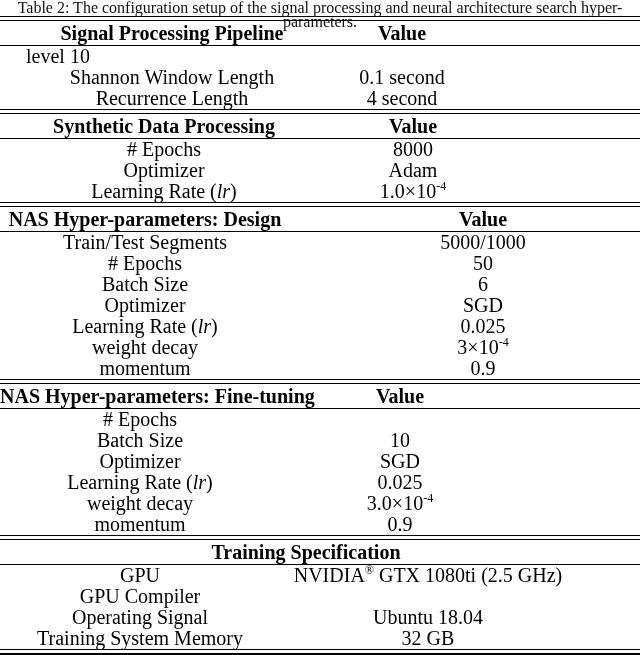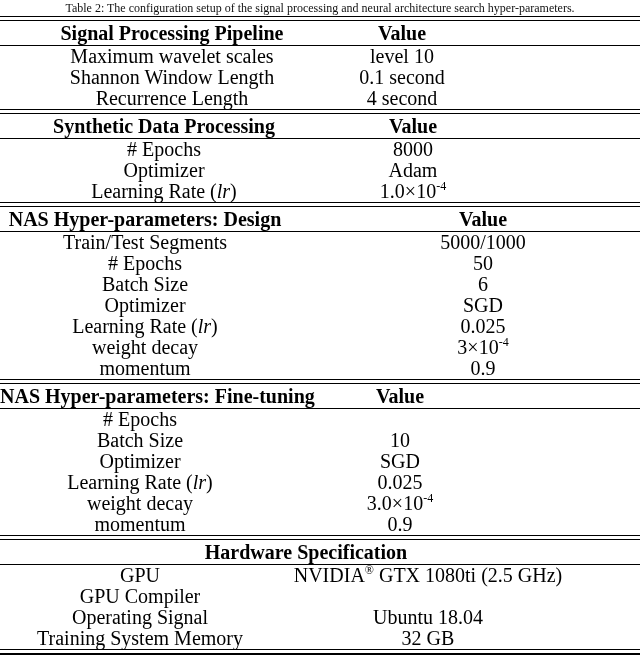--- a/index.html
+++ b/index.html
@@ -4,21 +4,21 @@
 <style>
   html,body{margin:0;padding:0;}
   body{
     width:640px;height:655px;
     background:#ffffff;color:#000;
     font-family:"Liberation Serif","DejaVu Serif",serif;
     overflow:hidden;
   }
   .caption{
     height:15px;line-height:14px;padding-top:1px;
-    text-align:center;font-size:12px;color:#111;
+    text-align:center;font-size:16px;color:#111;
   }
   
   .rdouble{box-sizing:border-box;height:5px;border-top:1px solid #000;border-bottom:1px solid #000;}
   .rsingle{height:1px;background:#000;}
   .rbottom{box-sizing:border-box;height:6px;border-top:1px solid #000;border-bottom:2.5px solid #000;}
   
   .row{display:flex;flex-wrap:nowrap;height:21px;}
   .row .c{
     flex:0 0 auto;text-align:center;white-space:nowrap;
     line-height:21px;font-size:20px;overflow:visible;
@@ -42,21 +42,20 @@
 
 <div id="table-root">
     <div class="s s1">
       <div class="rdouble"></div>
       <div class="row header">
         <div class="c c1"><span>Signal Processing Pipeline</span></div>
         <div class="c c2"><span>Value</span></div>
       </div>
       <div class="rsingle"></div>
       <div class="row">
-        <div class="c c1"><span>Maximum wavelet scales</span></div>
         <div class="c c2"><span>level 10</span></div>
       </div>
       <div class="row">
         <div class="c c1"><span>Shannon Window Length</span></div>
         <div class="c c2"><span>0.1 second</span></div>
       </div>
       <div class="row">
         <div class="c c1"><span>Recurrence Length</span></div>
         <div class="c c2"><span>4 second</span></div>
       </div>
@@ -144,21 +143,21 @@
         <div class="c c2"><span>3.0×10</span><sup>-4</sup></div>
       </div>
       <div class="row">
         <div class="c c1"><span>momentum</span></div>
         <div class="c c2"><span>0.9</span></div>
       </div>
     </div>
     <div class="s s5">
       <div class="rdouble"></div>
       <div class="row header">
-        <div class="c cfull"><span>Hardware Specification</span></div>
+        <div class="c cfull"><span>Training Specification</span></div>
       </div>
       <div class="rsingle"></div>
       <div class="row">
         <div class="c c1"><span>GPU</span></div>
         <div class="c c2"><span>NVIDIA</span><sup>®</sup><span> GTX 1080ti (2.5 GHz)</span></div>
       </div>
       <div class="row">
         <div class="c c1"><span>GPU Compiler</span></div>
       </div>
       <div class="row">

